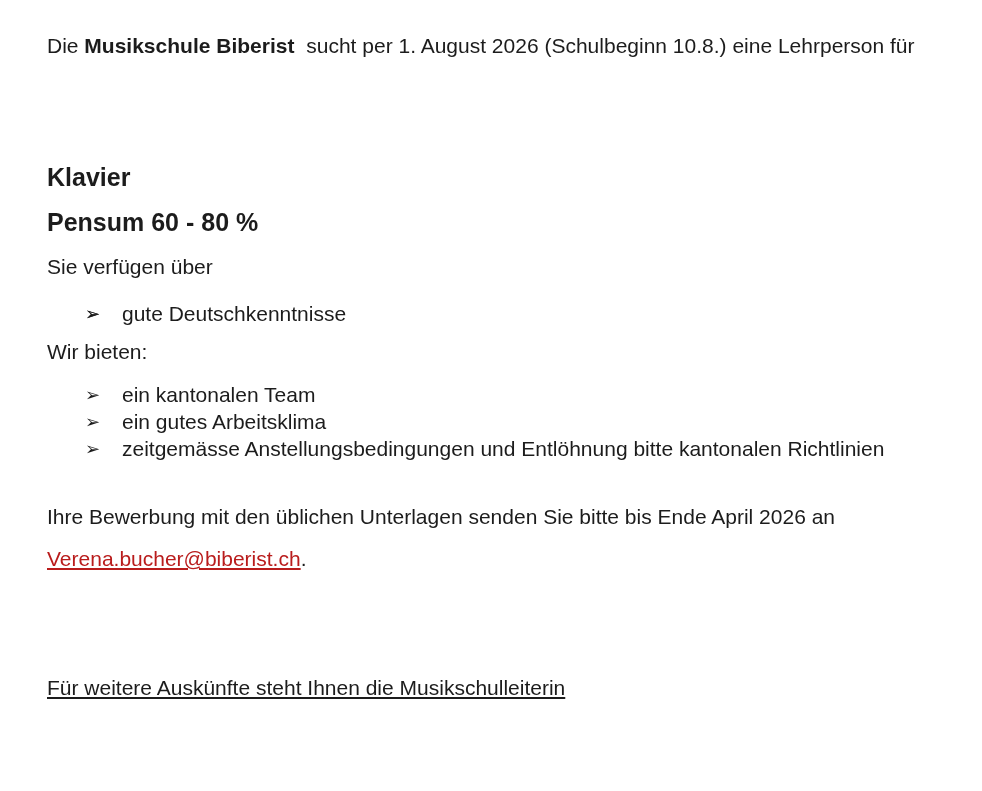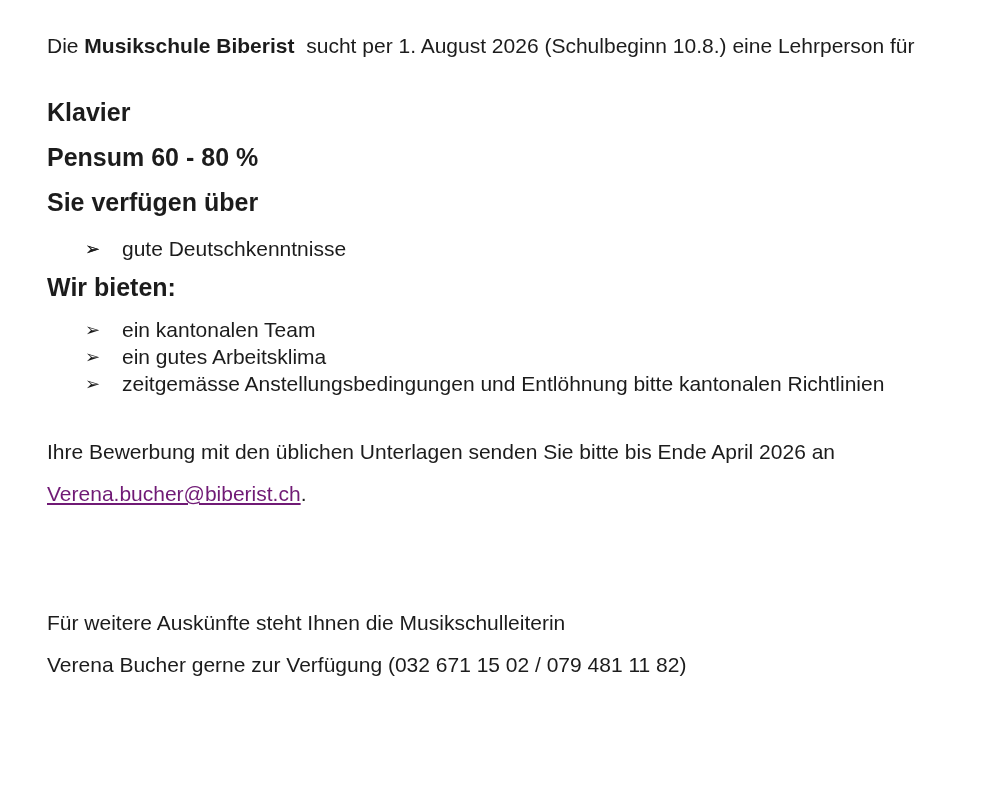--- a/index.html
+++ b/index.html
@@ -15,27 +15,27 @@
     overflow: hidden;
     background: #ffffff;
   }
   p, h1, h2, ul, li { margin: 0; padding: 0; }
 
   .intro { font-size: 21px; line-height: 26px; }
   .intro .b { font-weight: bold; margin-right: 6px; }
 
   .job-title {
     font-size: 25px; line-height: 30px; font-weight: bold;
-    margin-top: 38px;
+    margin-top: 103px;
   }
   .workload {
     font-size: 25px; line-height: 30px; font-weight: bold;
     margin-top: 15px;
   }
-  .lead { font-size: 25px; line-height: 26px; margin-top: 17px; font-weight: bold; }
+  .lead { font-size: 21px; line-height: 26px; margin-top: 17px; }
   .lead.offer { margin-top: 12px; }
 
   ul.list { list-style: none; margin-top: 20px; }
   ul.list.second { margin-top: 16px; }
   ul.list li {
     position: relative;
     padding-left: 75px;
     font-size: 21px;
     line-height: 27px;
   }
@@ -43,24 +43,24 @@
     position: absolute;
     left: 38px;
     top: 1px;
     font-size: 18px;
     line-height: 27px;
     color: #1c1c1c;
   }
 
   .apply { margin-top: 42px; font-size: 21px; line-height: 26px; }
   .email-line { margin-top: 16px; font-size: 21px; line-height: 26px; }
-  .email-link { color: #701a75; cursor: pointer; }
+  .email-link { color: #b91c1c; cursor: pointer; }
   .email-period { color: #1c1c1c; }
 
-  .contact-1 { margin-top: 103px; font-size: 21px; line-height: 26px; }
+  .contact-1 { margin-top: 103px; font-size: 21px; line-height: 26px; text-decoration: underline; }
   .contact-2 { margin-top: 16px; font-size: 21px; line-height: 26px; }
 </style>
 </head>
 <body>
 
 <div class="page">
 
   <p class="intro"><span>Die </span><span class="b">Musikschule Biberist</span><span> sucht per 1. August 2026 (Schulbeginn 10.8.) eine Lehrperson für</span></p>
 
   <h1 class="job-title">Klavier</h1>
@@ -81,15 +81,14 @@
     <li><span class="bullet">➢</span><span>ein gutes Arbeitsklima</span></li>
     <li><span class="bullet">➢</span><span>zeitgemässe Anstellungsbedingungen und Entlöhnung bitte kantonalen Richtlinien</span></li>
   </ul>
 
   <p class="apply">Ihre Bewerbung mit den üblichen Unterlagen senden Sie bitte bis Ende April 2026 an</p>
 
   <p class="email-line"><a href="#" class="email-link">Verena.bucher@biberist.ch</a><span class="email-period">.</span></p>
 
   <p class="contact-1">Für weitere Auskünfte steht Ihnen die Musikschulleiterin</p>
 
-  <p class="contact-2">Verena Bucher gerne zur Verfügung (032 671 15 02 / 079 481 11 82)</p>
 
 </div>
 
 </body></html>

